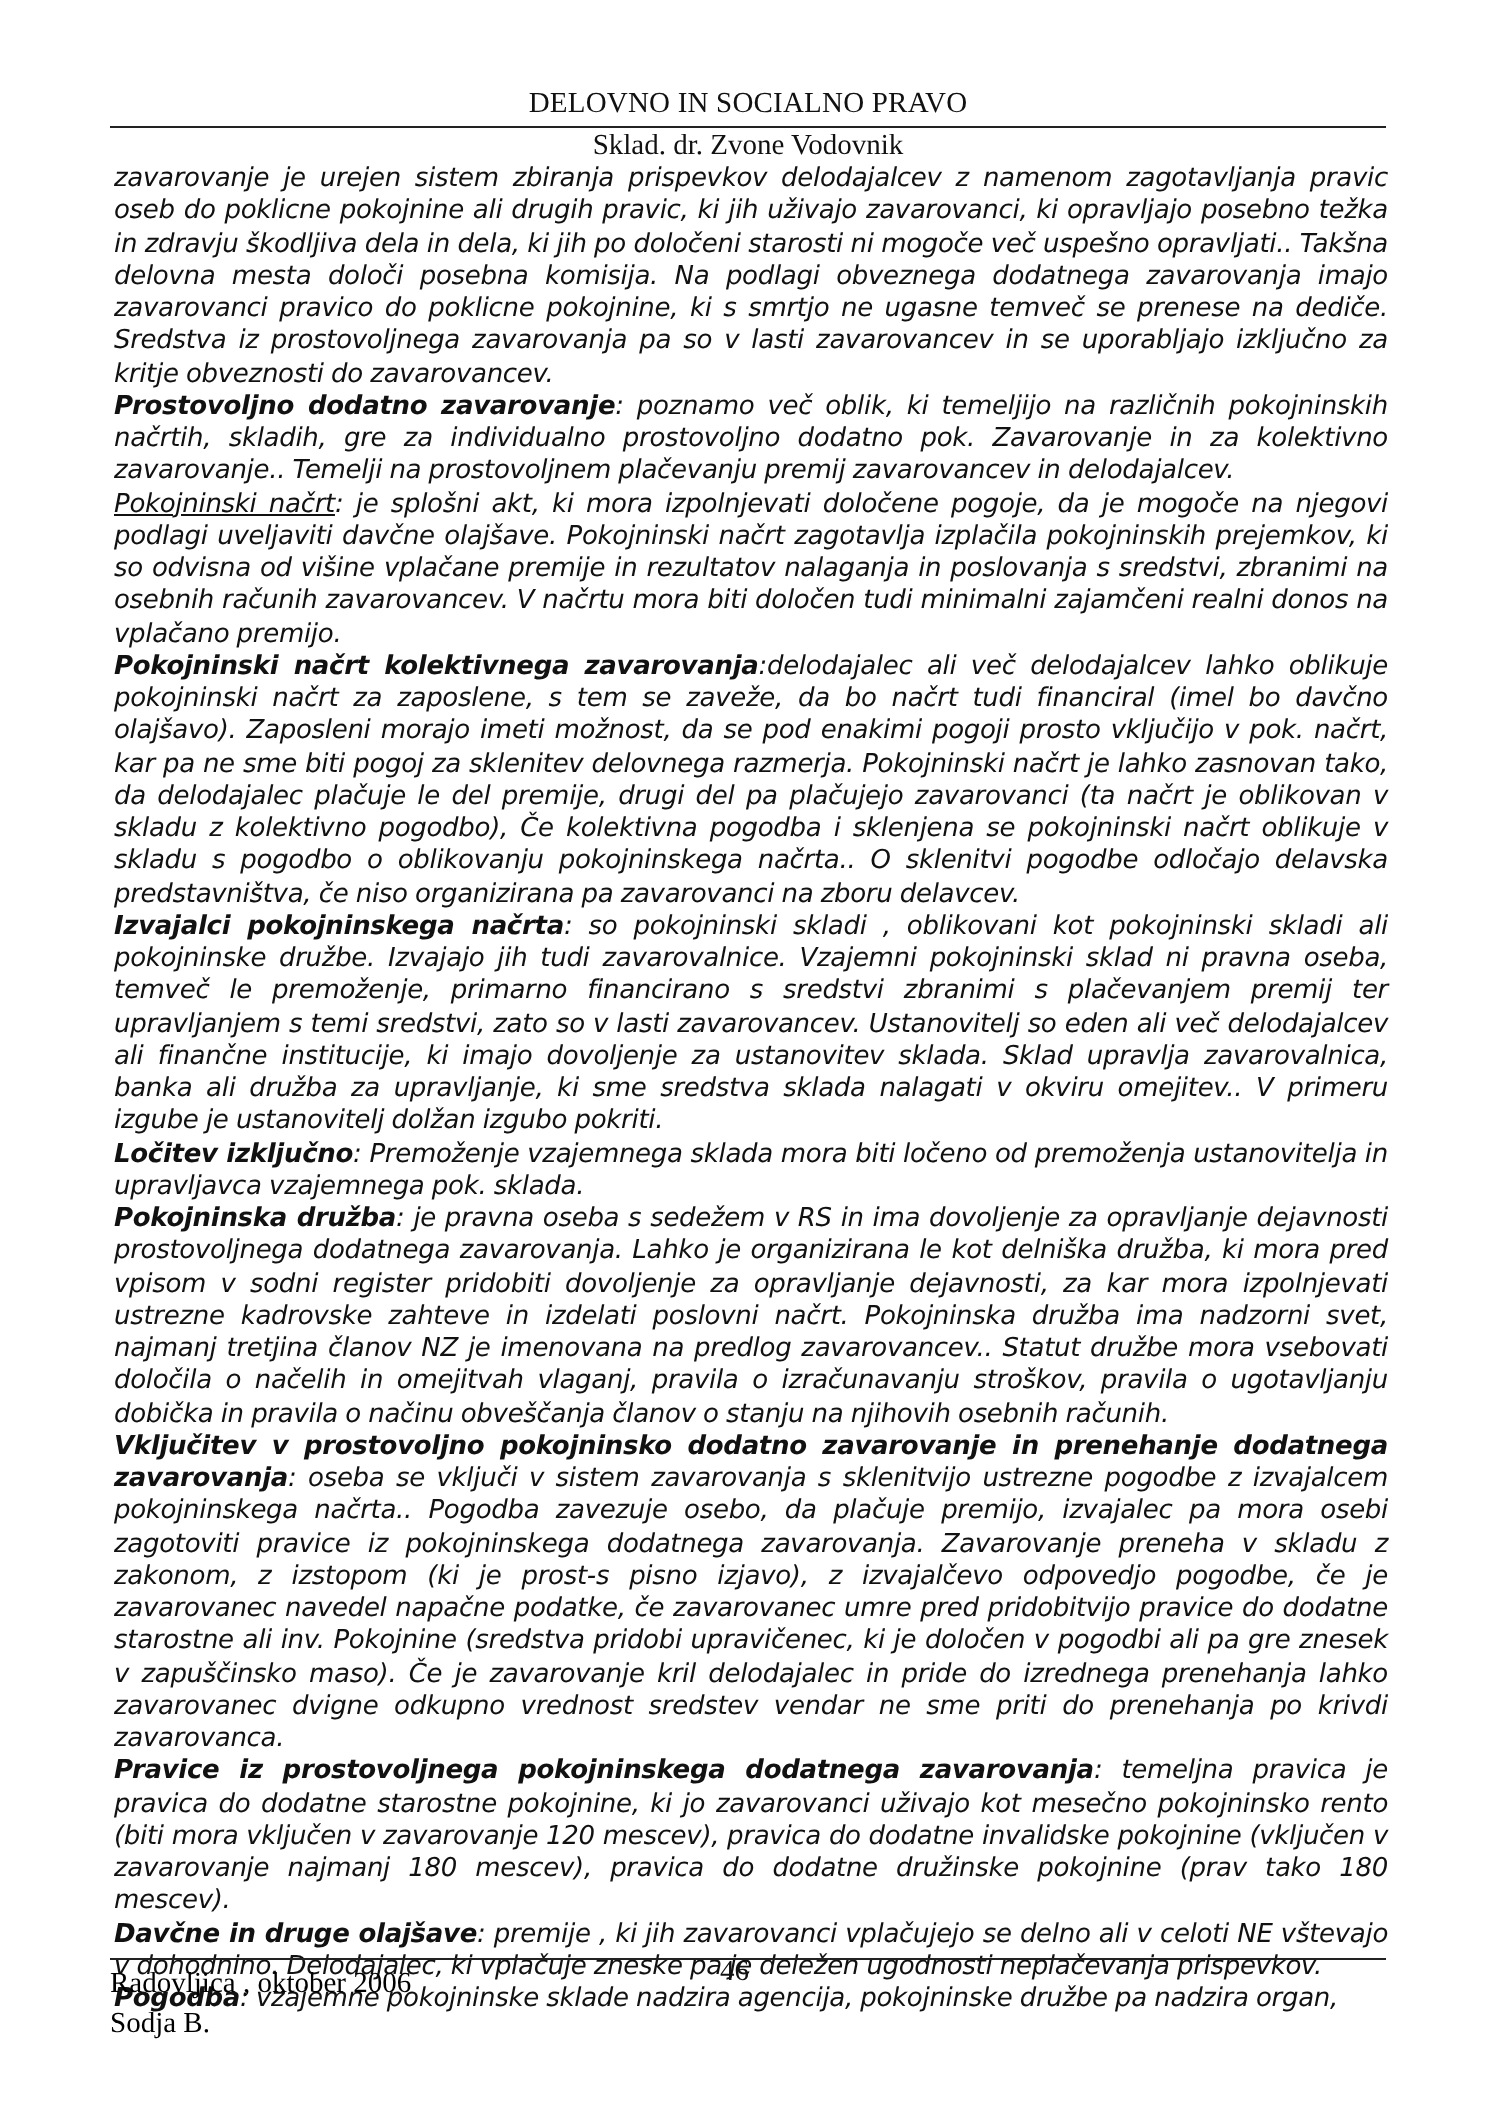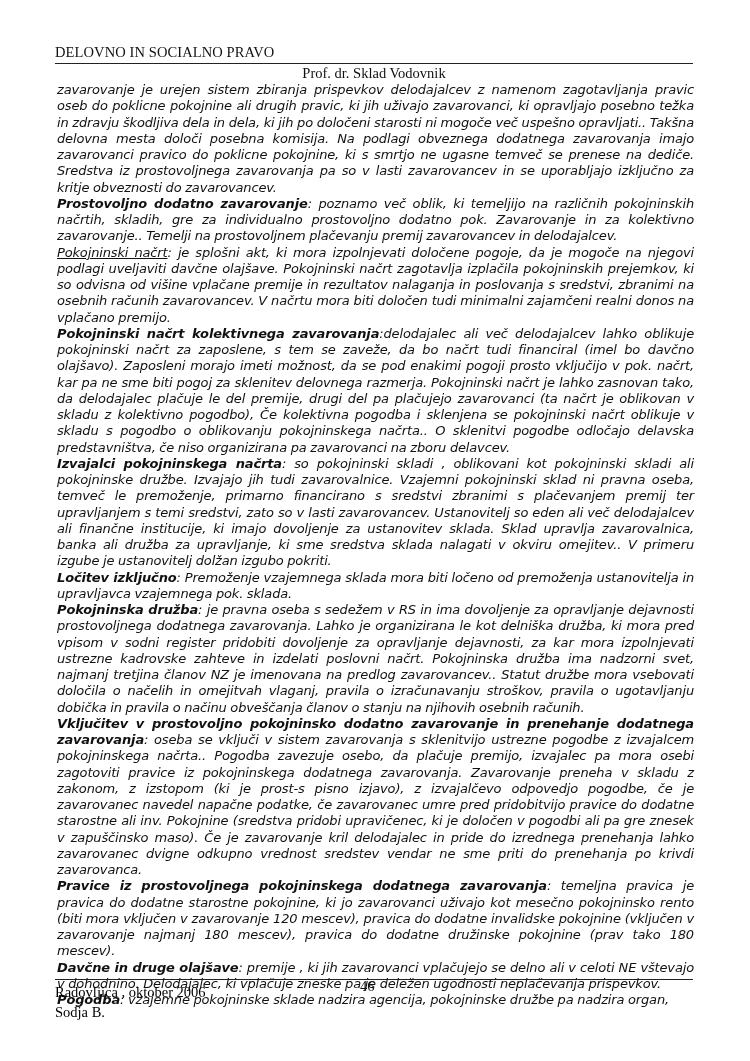--- a/index.html
+++ b/index.html
@@ -1,20 +1,20 @@
 <!DOCTYPE html>
 <html><head>
 <meta charset="utf-8">
 <style>
   html, body { margin: 0; padding: 0; background: #ffffff; }
   body { width: 750px; height: 1061px; position: relative; overflow: hidden; }
   .page { position: absolute; left: 0; top: 0; width: 750px; height: 1061px; background: #fff; }
   .hdr-title {
     position: absolute; left: 55px; width: 638px; top: 44px;
-    text-align: left; font-family: "Liberation Serif", serif; font-size: 14.5px; color: #111;
+    text-align: center; font-family: "Liberation Serif", serif; font-size: 14.5px; color: #111;
     letter-spacing: 0.1px;
   }
   .hdr-rule { position: absolute; left: 55px; width: 638px; top: 63px; height: 0; border-top: 1px solid #222; }
   .hdr-author {
     position: absolute; left: 55px; width: 638px; top: 65px;
     text-align: center; font-family: "Liberation Serif", serif; font-size: 14.5px; color: #111;
   }
   .body {
     position: absolute; left: 57px; top: 82px; width: 637px;
     font-family: "DejaVu Sans", sans-serif; font-size: 13px; line-height: 16.25px; color: #111;
@@ -32,21 +32,21 @@
     position: absolute; left: 360px; top: 978px;
     font-family: "Liberation Serif", serif; font-size: 14.5px; color: #111;
   }
 </style>
 </head>
 <body>
 
 <div class="page">
   <div class="hdr-title">DELOVNO IN SOCIALNO PRAVO</div>
   <div class="hdr-rule"></div>
-  <div class="hdr-author">Prof. dr. Sklad Vodovnik</div>
+  <div class="hdr-author">Sklad. dr. Zvone Vodovnik</div>
 
   <div class="body">
     <p><span>zavarovanje  je urejen sistem zbiranja prispevkov delodajalcev z namenom zagotavljanja pravic oseb do  poklicne pokojnine ali drugih pravic, ki jih uživajo zavarovanci, ki opravljajo posebno težka in zdravju škodljiva dela in dela, ki jih po določeni starosti  ni mogoče več uspešno opravljati.. Takšna delovna mesta določi posebna komisija. Na podlagi obveznega  dodatnega zavarovanja  imajo zavarovanci pravico do poklicne pokojnine, ki s smrtjo ne ugasne temveč se prenese na dediče. Sredstva iz prostovoljnega zavarovanja pa so v lasti zavarovancev in se uporabljajo izključno za  kritje obveznosti do zavarovancev.</span></p>
 
     <p><b>Prostovoljno  dodatno zavarovanje</b><span>:  poznamo več oblik, ki temeljijo na  različnih pokojninskih načrtih, skladih, gre za individualno  prostovoljno dodatno  pok. Zavarovanje in za kolektivno zavarovanje.. Temelji na prostovoljnem plačevanju  premij  zavarovancev in delodajalcev.</span></p>
 
     <p><u>Pokojninski načrt</u><span>: je splošni akt, ki mora izpolnjevati določene pogoje, da je mogoče na njegovi podlagi uveljaviti  davčne olajšave. Pokojninski načrt zagotavlja izplačila pokojninskih prejemkov, ki so odvisna od višine vplačane premije in rezultatov nalaganja in poslovanja s sredstvi, zbranimi na osebnih računih zavarovancev. V načrtu mora biti  določen tudi minimalni  zajamčeni realni donos na vplačano premijo.</span></p>
 
     <p><b>Pokojninski načrt kolektivnega zavarovanja</b><span>:delodajalec ali več delodajalcev lahko oblikuje pokojninski načrt za zaposlene, s tem se zaveže, da bo načrt tudi financiral (imel bo davčno olajšavo). Zaposleni morajo imeti  možnost, da se pod enakimi pogoji  prosto vključijo v pok. načrt, kar pa ne sme biti pogoj  za sklenitev delovnega razmerja. Pokojninski  načrt je lahko  zasnovan tako, da  delodajalec plačuje le del premije, drugi del pa plačujejo zavarovanci (ta načrt je oblikovan v skladu z kolektivno pogodbo), Če kolektivna pogodba i sklenjena  se pokojninski načrt oblikuje v skladu  s pogodbo o oblikovanju  pokojninskega načrta.. O sklenitvi  pogodbe odločajo delavska predstavništva, če niso organizirana pa   zavarovanci na zboru delavcev.</span></p>
 

